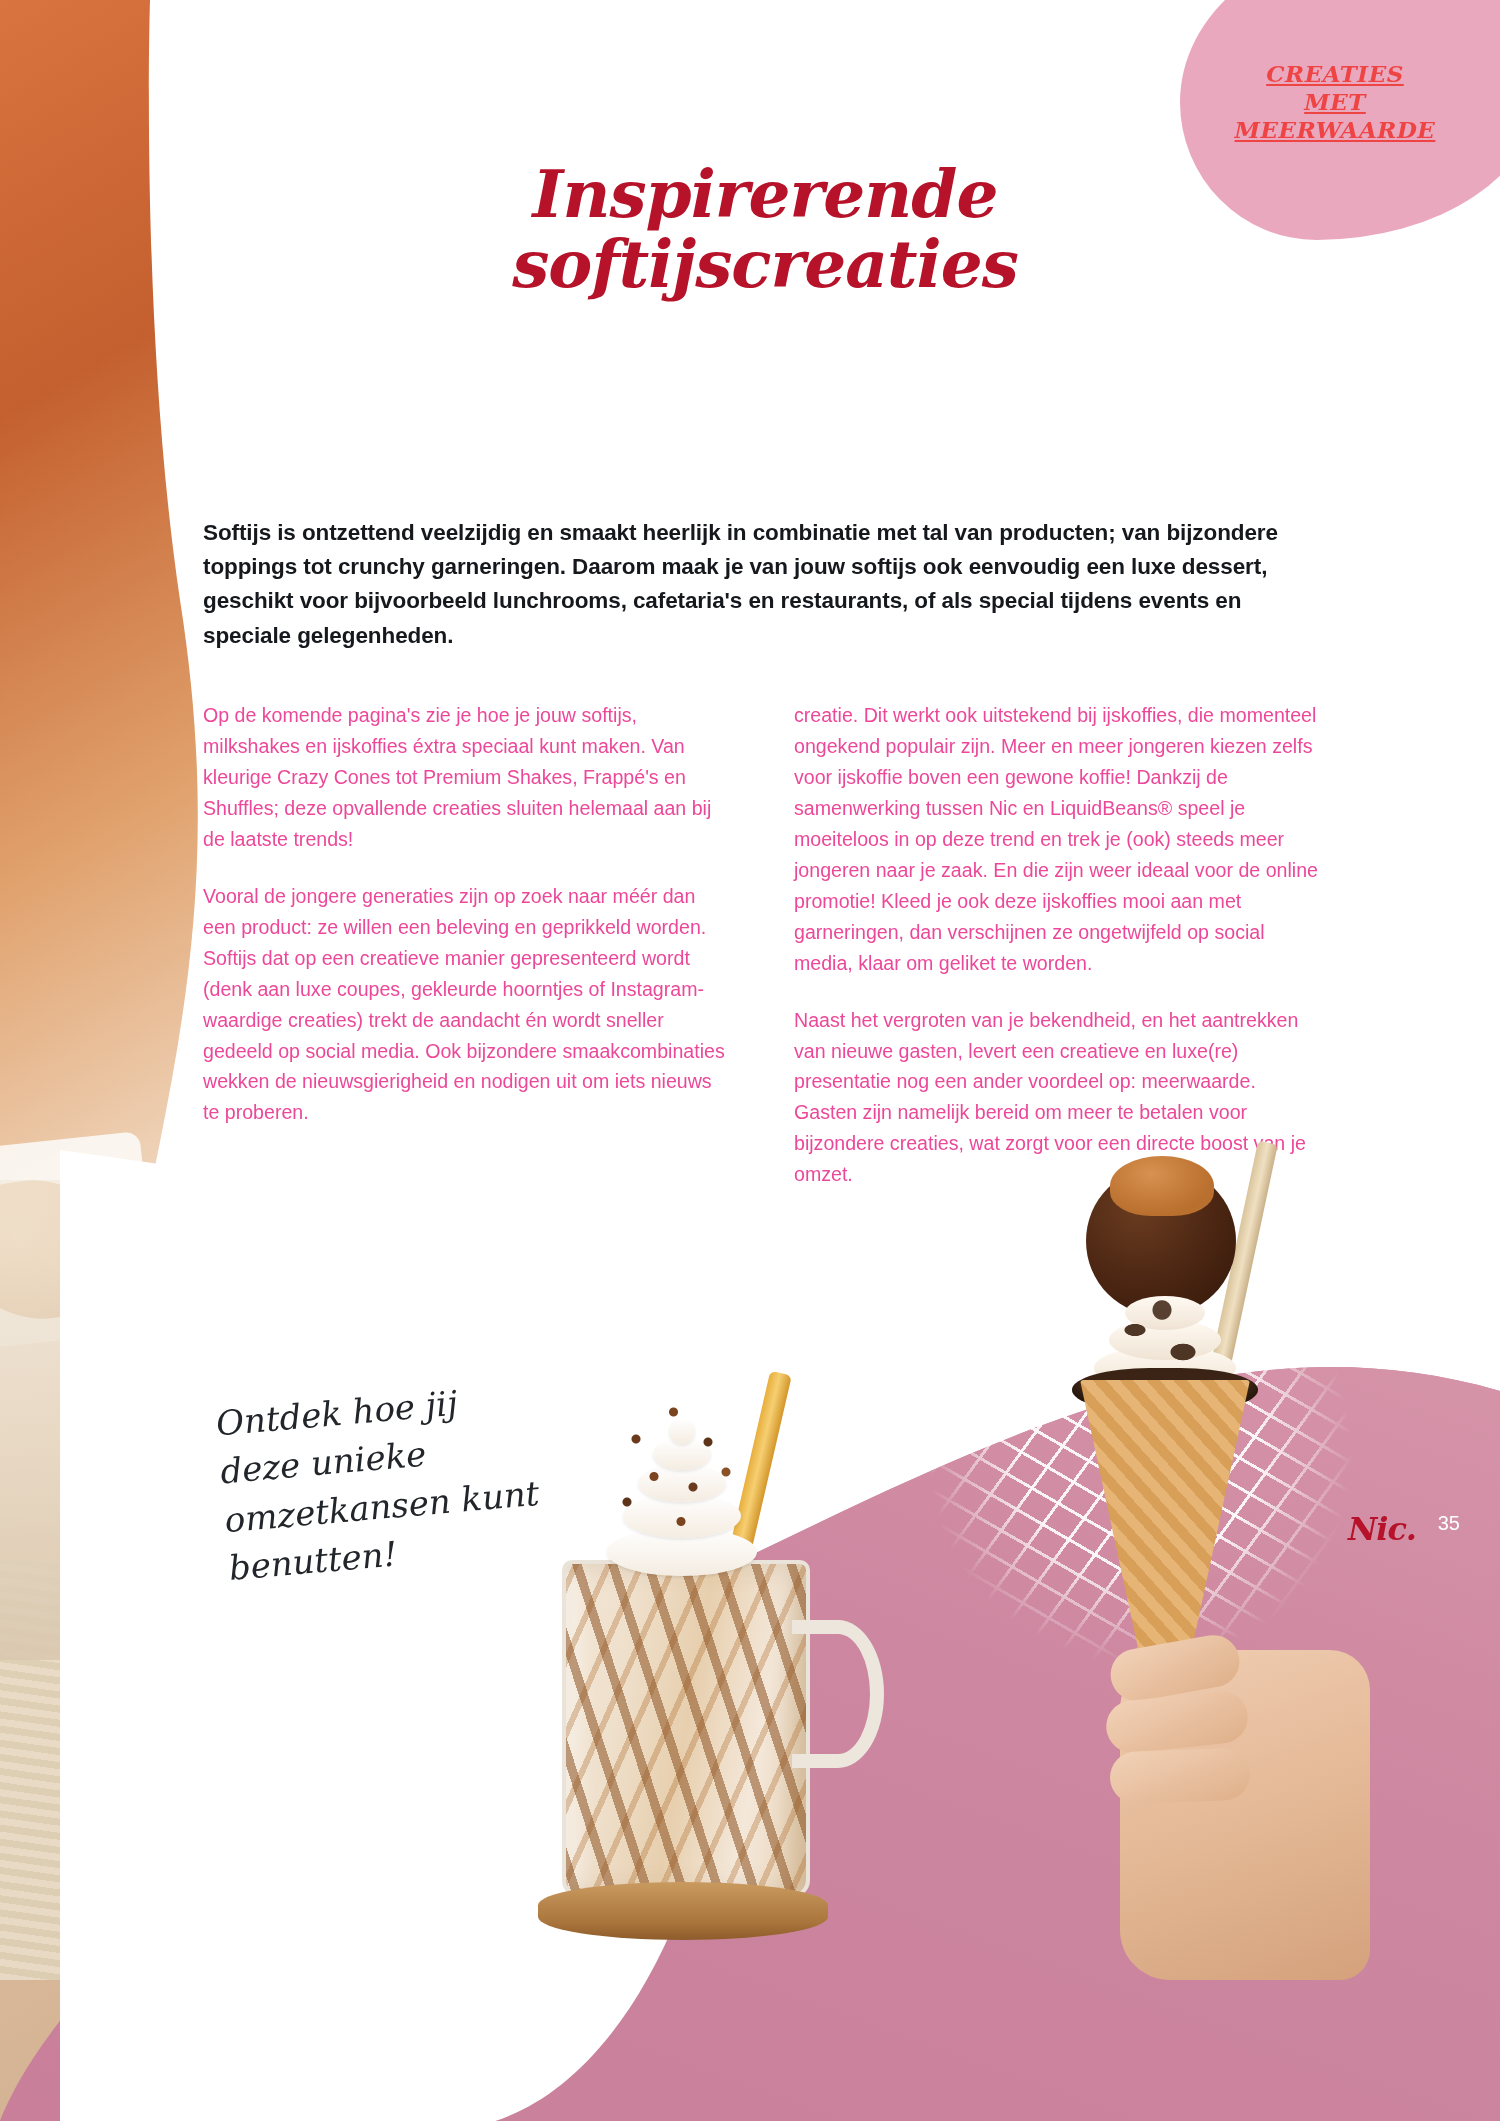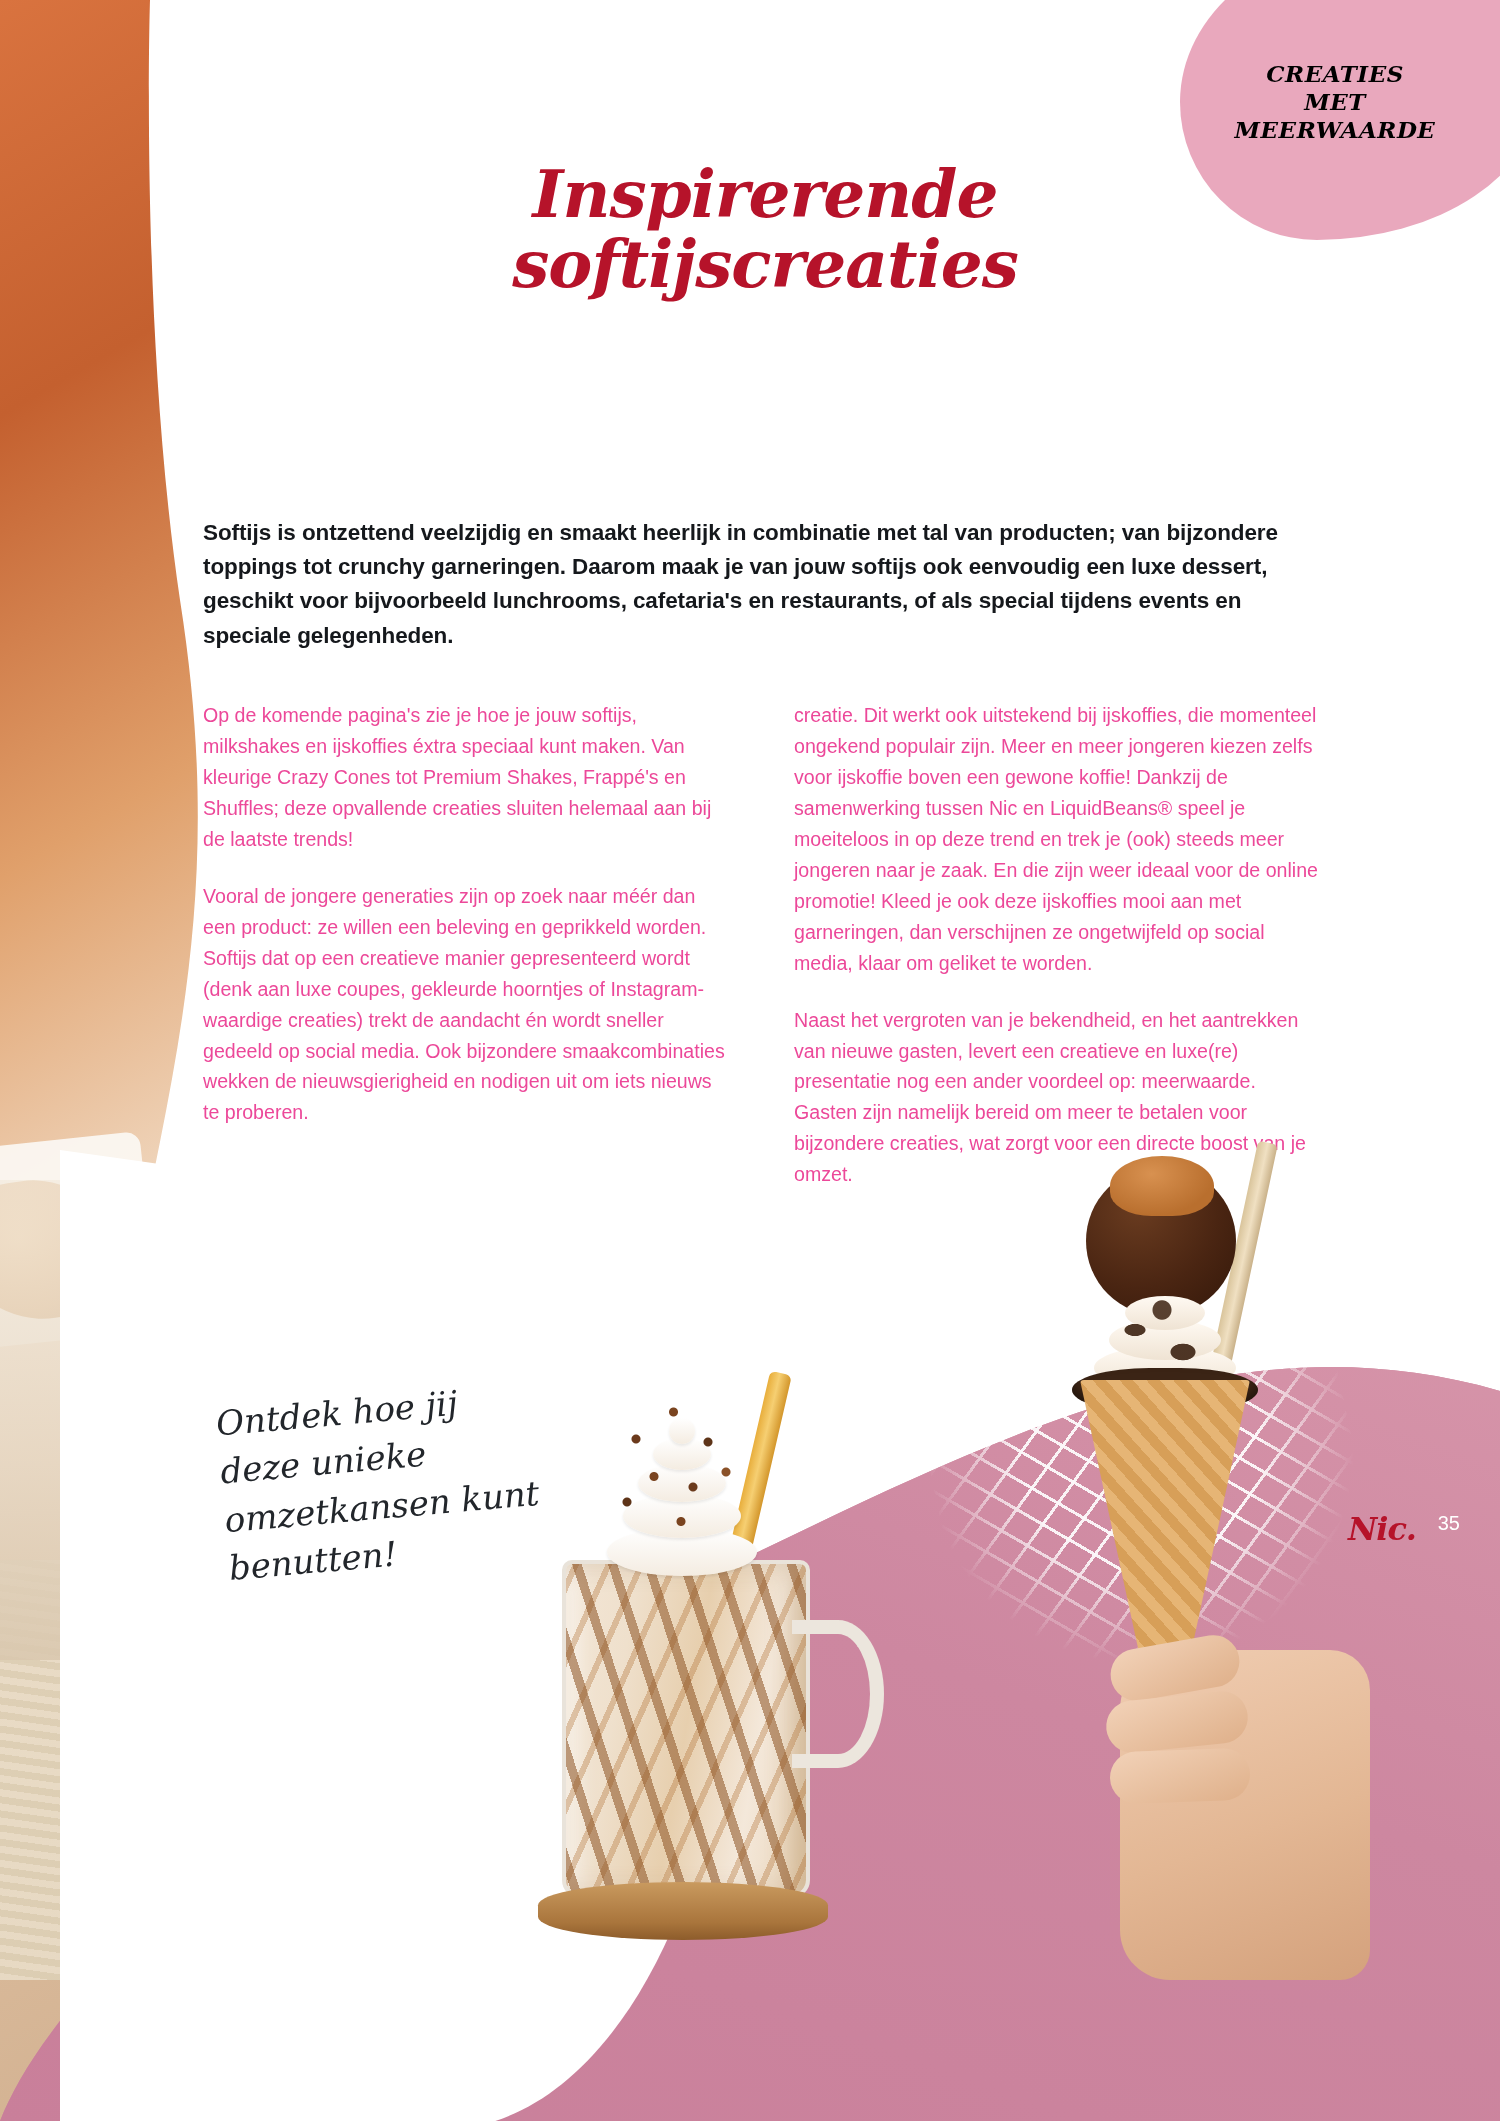--- a/index.html
+++ b/index.html
@@ -64,23 +64,23 @@
   }
 
   
   .pink-blob{
     position:absolute;right:-40px;top:-60px;width:360px;height:300px;
     background:#e9a8bd;
     border-radius:56% 44% 62% 38% / 54% 50% 50% 46%;
   }
   .blob-label{
     position:absolute;right:30px;top:60px;width:270px;text-align:center;
-    color:#000000;font-weight:bold;font-style:italic;
+    color:#ef4444;font-weight:bold;font-style:italic;
     font-family:"DejaVu Serif", serif;
-    font-size:23px;line-height:1.22;letter-spacing:.5px;
+    font-size:23px;line-height:1.22;letter-spacing:.5px;text-decoration:underline;
   }
 
   
   .content{position:absolute;left:0;top:0;width:1500px;height:1588px;border-radius:10px;}
 
   .title{
     position:absolute;left:330px;top:160px;width:870px;
     color:#b6132a;
     font-family:"DejaVu Serif", serif;
     font-weight:bold;font-style:italic;

